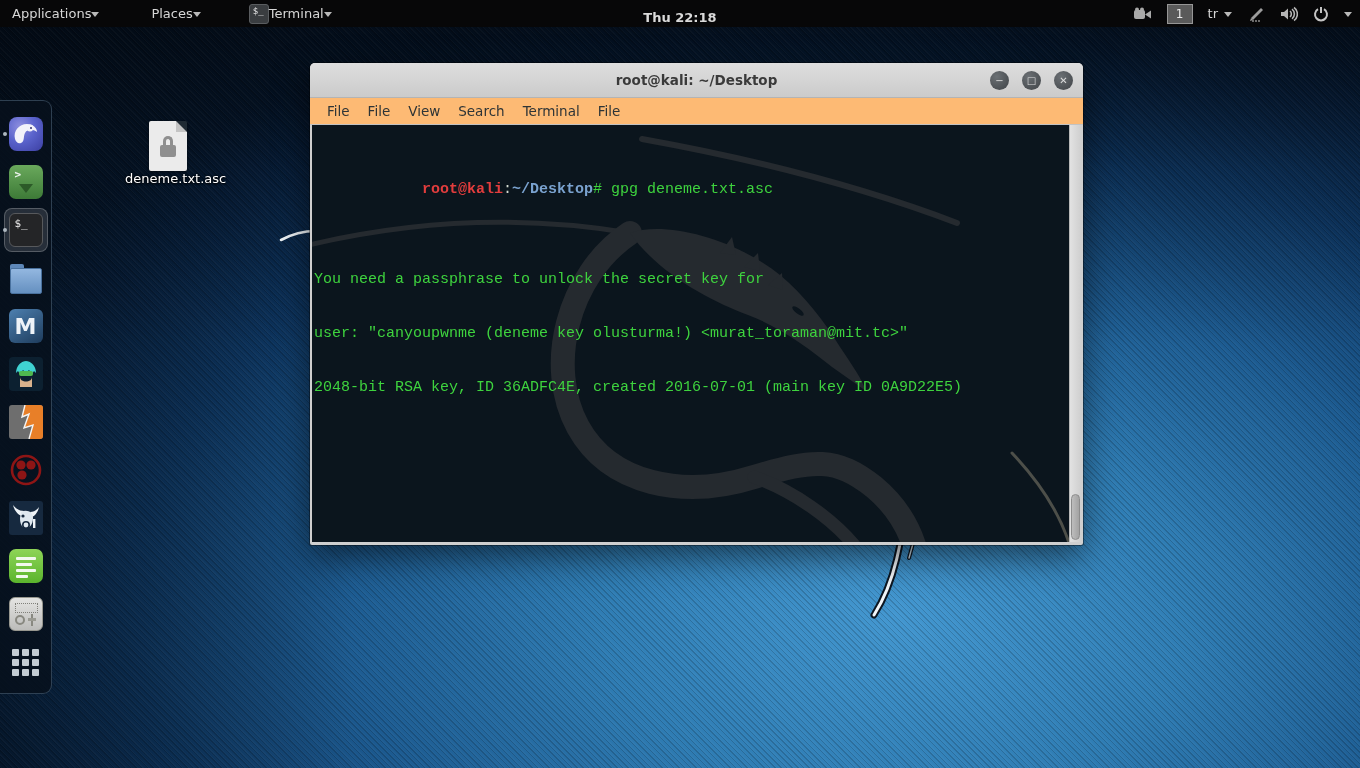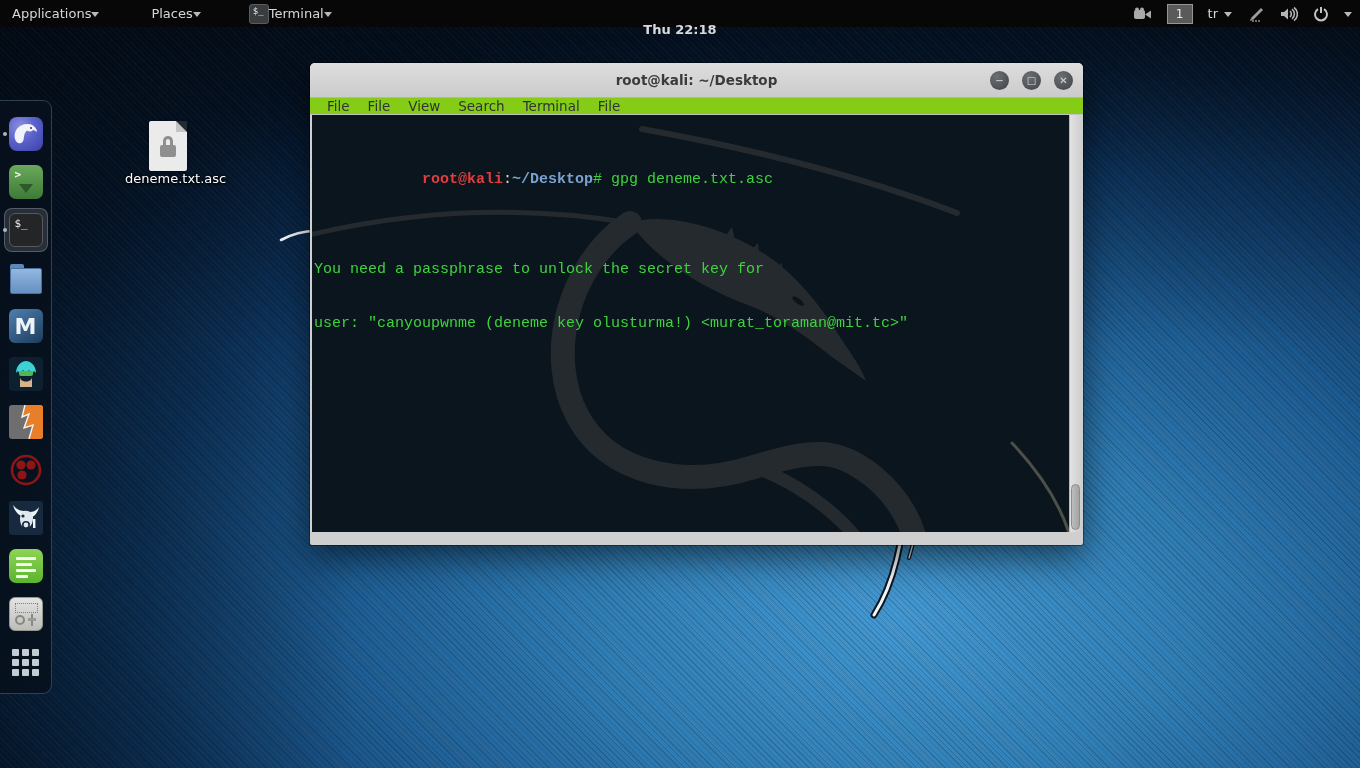--- a/index.html
+++ b/index.html
@@ -19,21 +19,21 @@
 
   
   .topbar { position:absolute; left:0; top:0; width:1360px; height:27px; background:#070708;
     color:#d6d6d6; font-size:13px; display:flex; align-items:center; z-index:50; }
   .tb-left { display:flex; align-items:center; height:100%; }
   .tb-menu { display:flex; align-items:center; height:100%; padding:0 12px; cursor:default;justify-content:space-between; }
   .chev { width:0; height:0; border-left:4px solid transparent; border-right:4px solid transparent;
     border-top:5px solid #b9b9b9; display:inline-block; margin-top:2px; }
   .app-tile { width:20px; height:20px; background:#3a3d40; border:1px solid #5a5d60; border-radius:3px;
     color:#e8e8e8; font-family:"DejaVu Sans Mono",monospace; font-size:9px; line-height:9px; padding:2px 0 0 3px; }
-  .tb-clock { position:absolute; left:50%; transform:translateX(-50%); top:16px; height:27px;
+  .tb-clock { position:absolute; left:50%; transform:translateX(-50%); top:4px; height:27px;
     display:flex; align-items:center; font-weight:bold; color:#dadada; }
   .tb-right { position:absolute; right:8px; top:0; height:27px; display:flex; align-items:center; gap:15px; }
   .ws-box { width:26px; height:20px; background:#5a5a5a; border:1px solid #969696; color:#eaeaea;
     font-size:12px; display:flex; align-items:center; justify-content:center; }
   .tb-kbd { display:flex; align-items:center; gap:6px; }
   .tb-icon svg { display:block; }
 
   
   .dock { position:absolute; left:0; top:100px; width:52px; height:594px;
     background:rgba(7,16,28,0.85);
@@ -87,21 +87,21 @@
 
   
   .window { position:absolute; left:310px; top:63px; width:773px; height:482px; z-index:30;
     background:#cfcfcf; border-radius:5px 5px 2px 2px; box-shadow:0 12px 34px rgba(0,0,0,0.55), 0 0 0 1px rgba(0,0,0,0.35); }
   .titlebar { position:relative; height:35px; background:linear-gradient(180deg,#dedede,#cbcbcb);
     border-bottom:1px solid #b4b4b4; border-radius:5px 5px 0 0; display:flex; align-items:center; justify-content:center; }
   .title { font-size:13.5px; font-weight:bold; color:#3a3a3a; }
   .winbtns { position:absolute; right:10px; top:0; height:35px; display:flex; align-items:center; gap:13px; }
   .wbtn { width:19px; height:19px; border-radius:50%; background:radial-gradient(circle at 35% 30%, #6b7074, #4c5054 70%);
     color:#dcdcdc; font-size:10px; line-height:19px; text-align:center; cursor:default; }
-  .menubar { height:17px; background:#84cc16; border-bottom:1px solid #c2c2c2; display:flex; align-items:center;
+  .menubar { height:27px; background:#fdba74; border-bottom:1px solid #c2c2c2; display:flex; align-items:center;
     padding-left:8px; }
   .menu-item { font-size:13.5px; color:#2e3436; padding:0 9px; }
   .winbody { display:flex; height:417px; margin:0 2px 2px 2px; }
   .term { position:relative; flex:1; background:#0b151d; overflow:hidden; }
   .dragon-svg { position:absolute; inset:0; }
   .tlines { position:relative; z-index:2; padding:2px 0 0 2px;
     font-family:Liberation Mono, monospace; font-size:15px; line-height:18px;
     color:#3ed33e; white-space:pre; }
   .tline { height:18px; }
   .c-user { color:#e23d3d; font-weight:bold; }
@@ -338,20 +338,21 @@
           <ellipse cx="486" cy="186" rx="7" ry="2.6" fill="#0b151d" transform="rotate(38 486 186)"></ellipse>
         </svg>
 
         <div class="tlines">
           <div class="tline">
             <span class="c-user">root@kali</span><span class="c-sep">:</span><span class="c-path">~/Desktop</span><span class="c-cmd"># </span><span class="c-cmd">gpg deneme.txt.asc</span>
           </div>
           <div class="tline"></div>
           <div class="tline">You need a passphrase to unlock the secret key for</div>
           <div class="tline">user: "canyoupwnme (deneme key olusturma!) &lt;murat_toraman@mit.tc&gt;"</div>
+          <div class="tline">2048-bit RSA key, ID 36ADFC4E, created 2016-07-01 (main key ID 0A9D22E5)</div>
           <div class="tline"></div>
         </div>
       </div>
       <div class="scrollbar">
         <div class="sthumb"></div>
       </div>
     </div>
   </div>
 
 </div>

